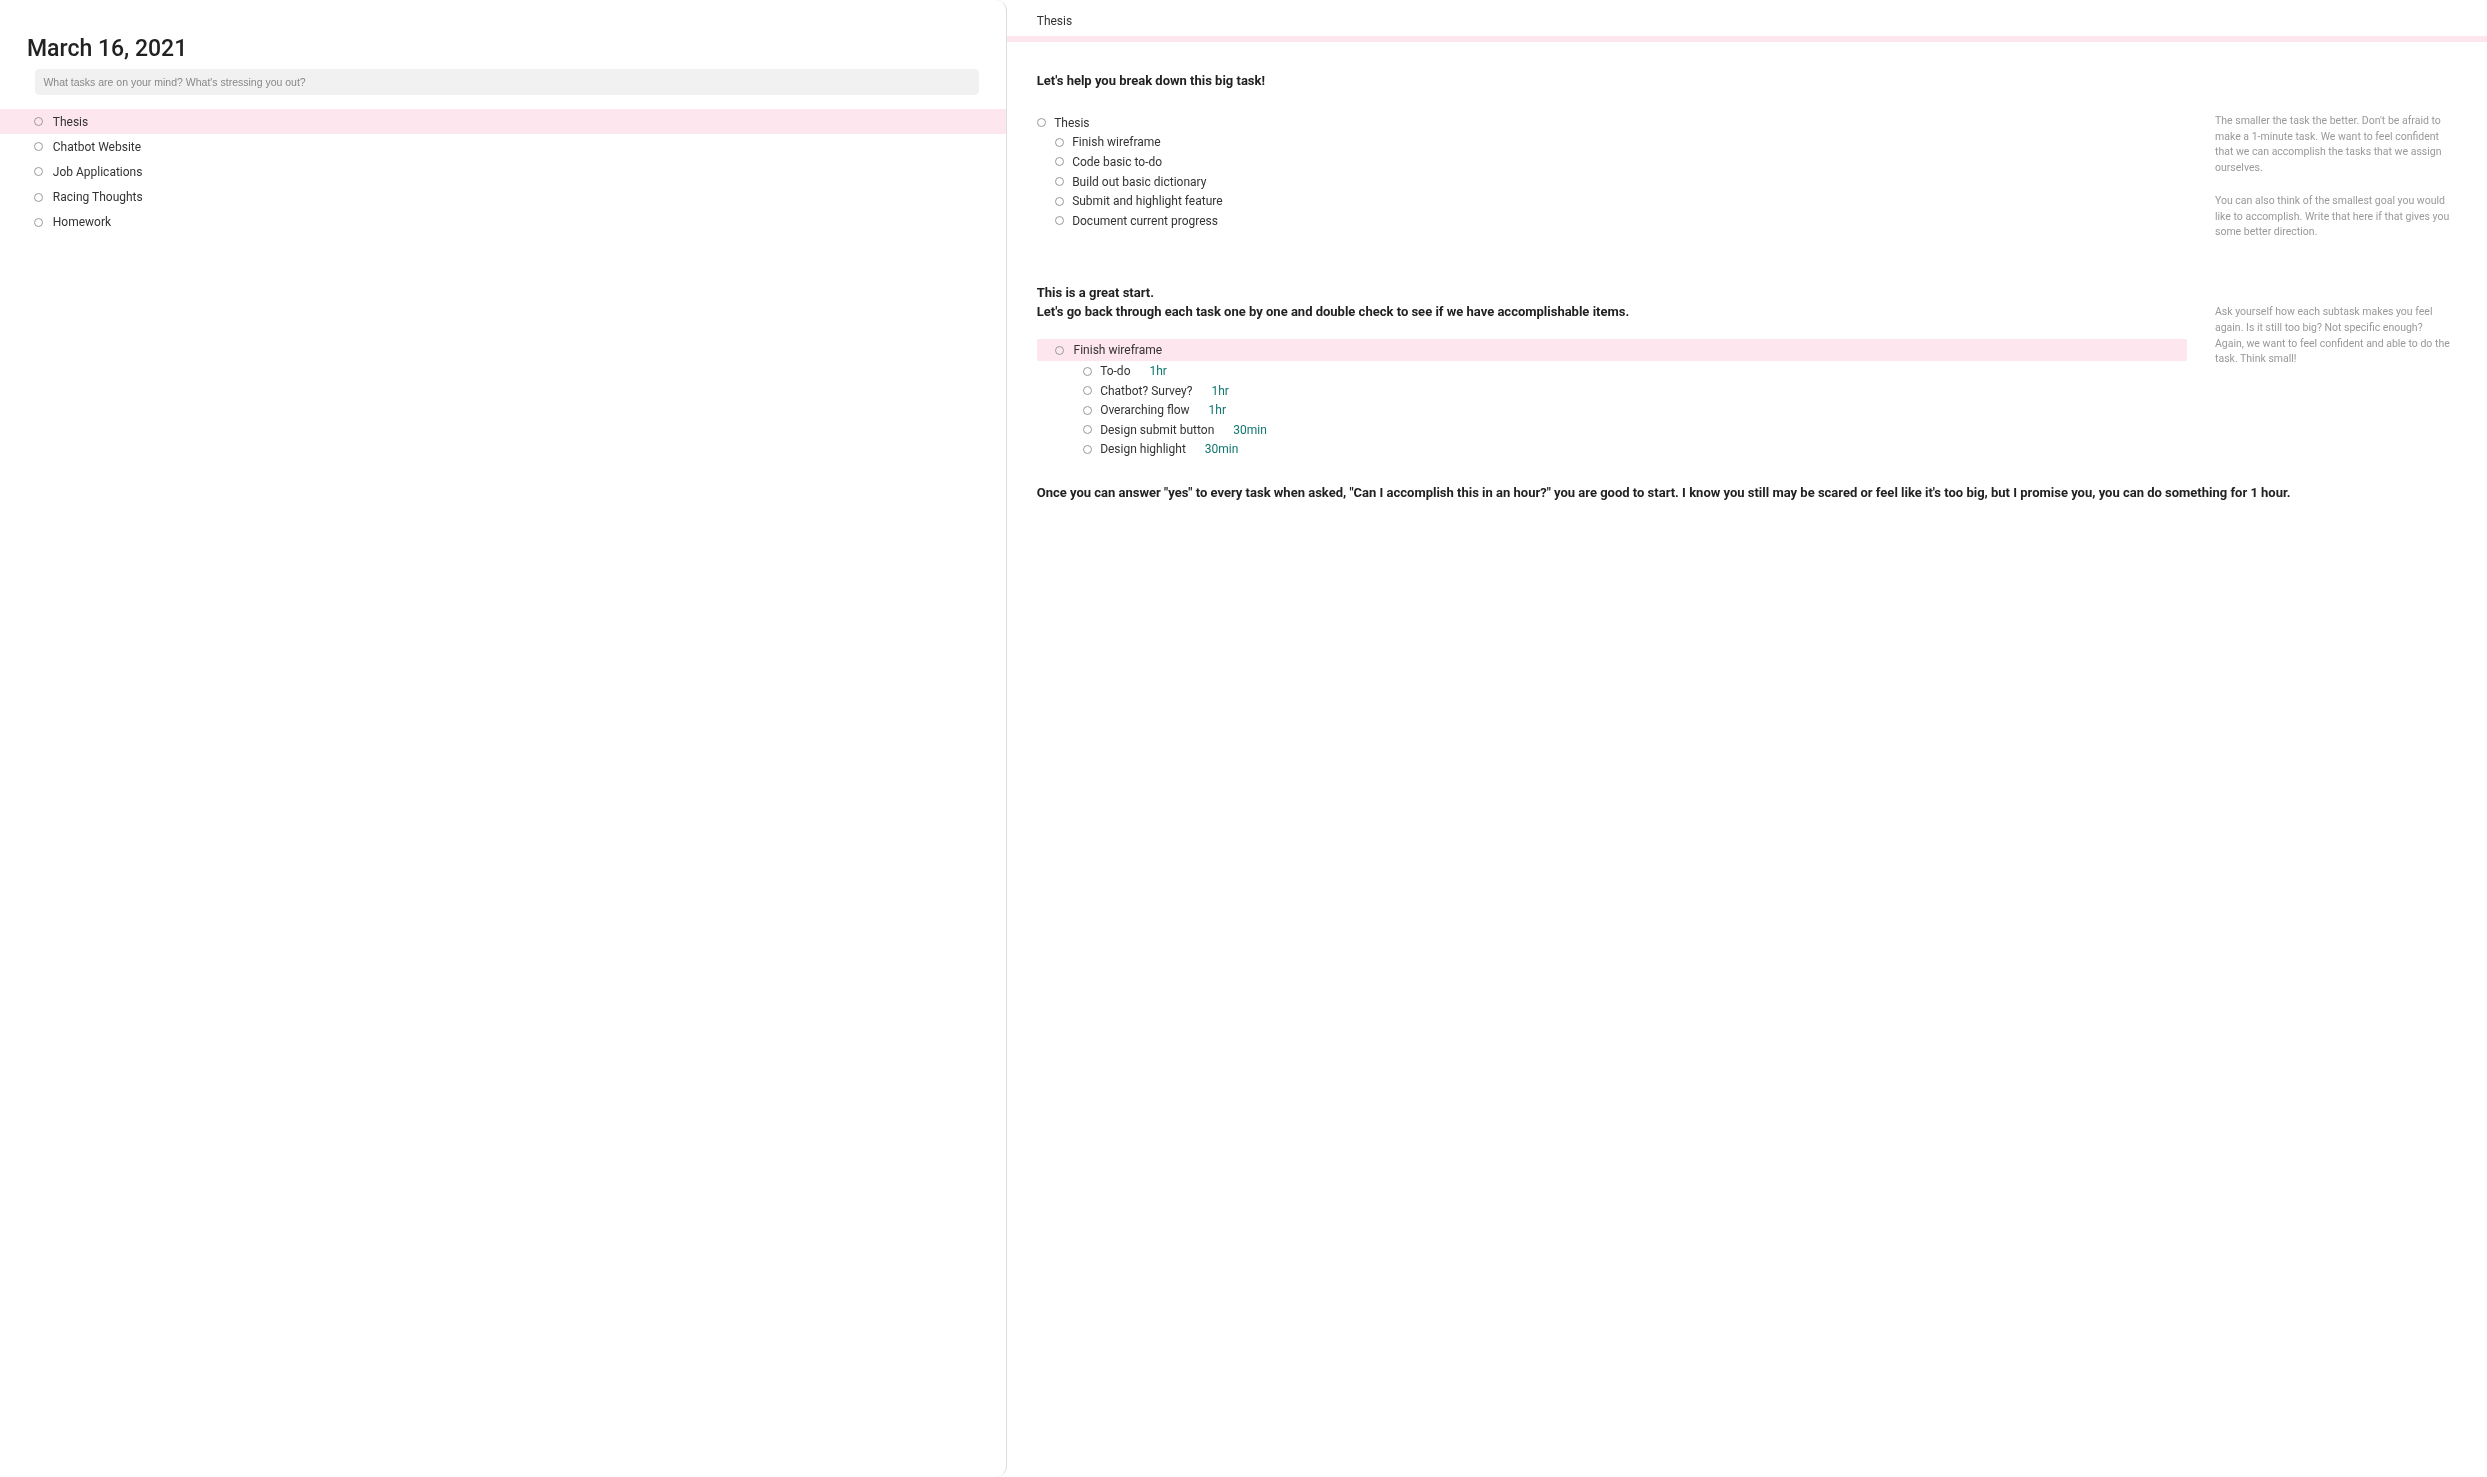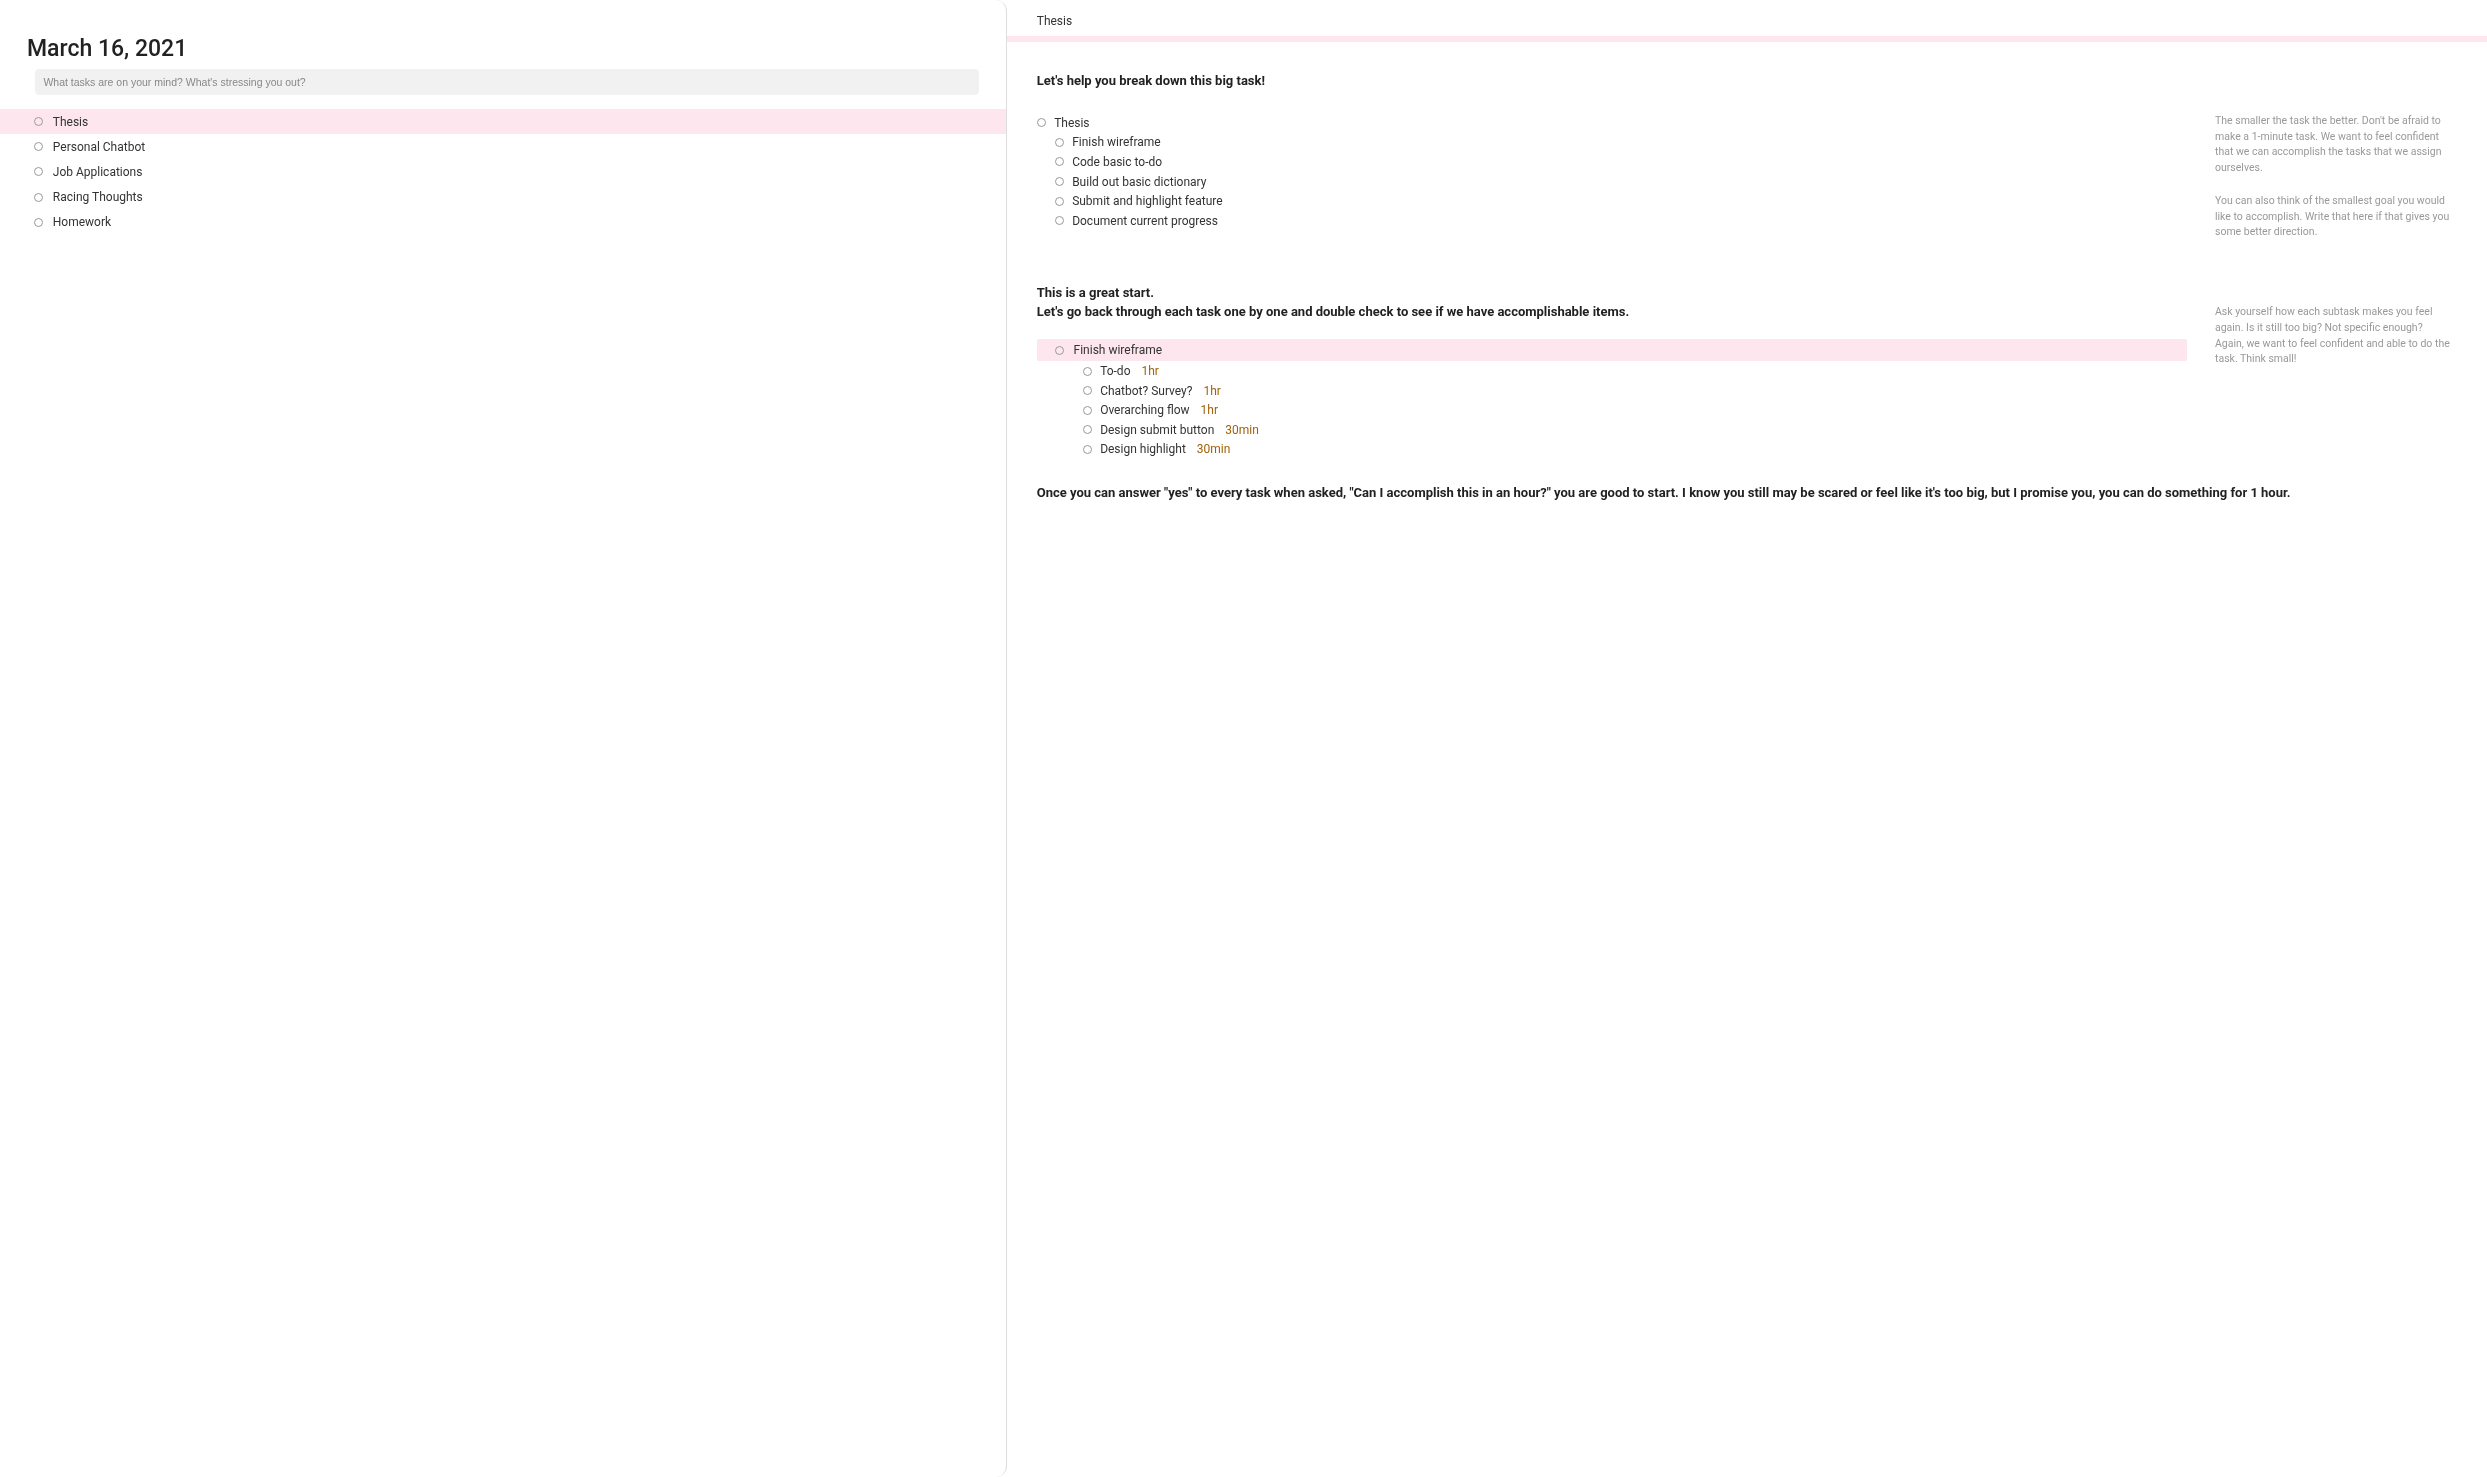--- a/index.html
+++ b/index.html
@@ -124,22 +124,22 @@
     .indent-1 {
       padding-left: 0px;
     }
     .indent-2 {
       padding-left: 18px;
     }
     .indent-3 {
       padding-left: 46px;
     }
     .duration {
-      color: #a16207;
-      margin-left: 8px;
+      color: #0f766e;
+      margin-left: 16px;
     }
     .body-text {
       font-size: 13px;
       font-weight: 700;
       color: #222;
       line-height: 1.4;
       margin-top: 25px;
     }
     .hint-col {
       padding-top: 0;
@@ -161,21 +161,21 @@
   <div class="input-wrapper">
     <input class="task-input" type="text" placeholder="What tasks are on your mind? What's stressing you out?" style="">
   </div>
   <div id="sidebar-list">
       <div class="task-row selected">
         <span class="circle"></span>
         <span class="task-label">Thesis</span>
       </div>
       <div class="task-row">
         <span class="circle"></span>
-        <span class="task-label">Personal Chatbot</span>
+        <span class="task-label">Chatbot Website</span>
       </div>
       <div class="task-row">
         <span class="circle"></span>
         <span class="task-label">Job Applications</span>
       </div>
       <div class="task-row">
         <span class="circle"></span>
         <span class="task-label">Racing Thoughts</span>
       </div>
       <div class="task-row">

